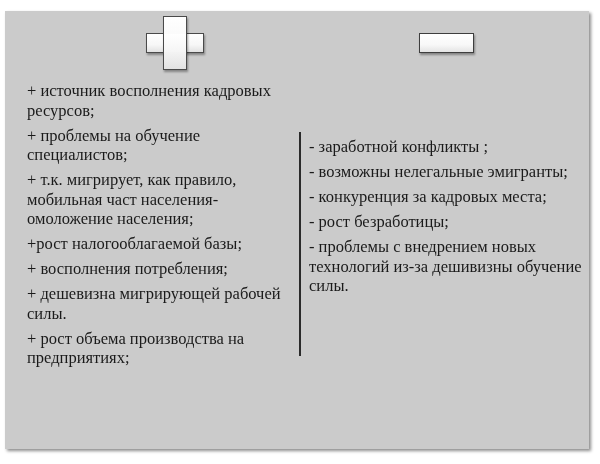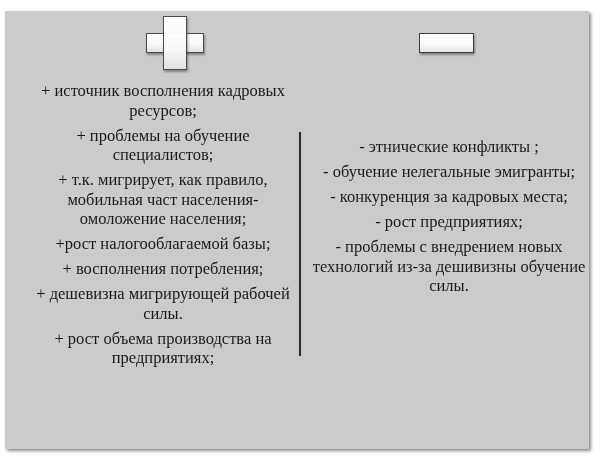--- a/index.html
+++ b/index.html
@@ -55,21 +55,20 @@
     }
     .col {
       position: absolute;
       font-family: "Liberation Serif", "DejaVu Serif", serif;
       font-size: 16.5px;
       line-height: 19.5px;
       color: #1a1a1a;
     }
     .col p {
       margin: 0 0 5.5px 0;
-      text-align: center;
     }
     .col-left {
       left: 22px;
       top: 70px;
       width: 272px;
     }
     .col-right {
       left: 304px;
       top: 126px;
       width: 280px;
@@ -102,20 +101,20 @@
     <p>+ т.к. мигрирует, как правило, мобильная част населения- омоложение населения;</p>
     <p>+рост налогооблагаемой  базы;</p>
     <p>+ восполнения потребления;</p>
     <p>+ дешевизна мигрирующей рабочей силы.</p>
     <p>+ рост объема производства на предприятиях;</p>
   </div>
 
   <div class="divider"></div>
 
   <div class="col col-right">
-    <p>- этнические конфликты ;</p>
-    <p>- обучение нелегальные эмигранты;</p>
+    <p>- заработной конфликты ;</p>
+    <p>- возможны нелегальные эмигранты;</p>
     <p>- конкуренция за кадровых места;</p>
-    <p>- рост предприятиях;</p>
+    <p>- рост безработицы;</p>
     <p>- проблемы с внедрением новых технологий из-за дешивизны обучение силы.</p>
   </div>
 
 </div>
 
 </body></html>

